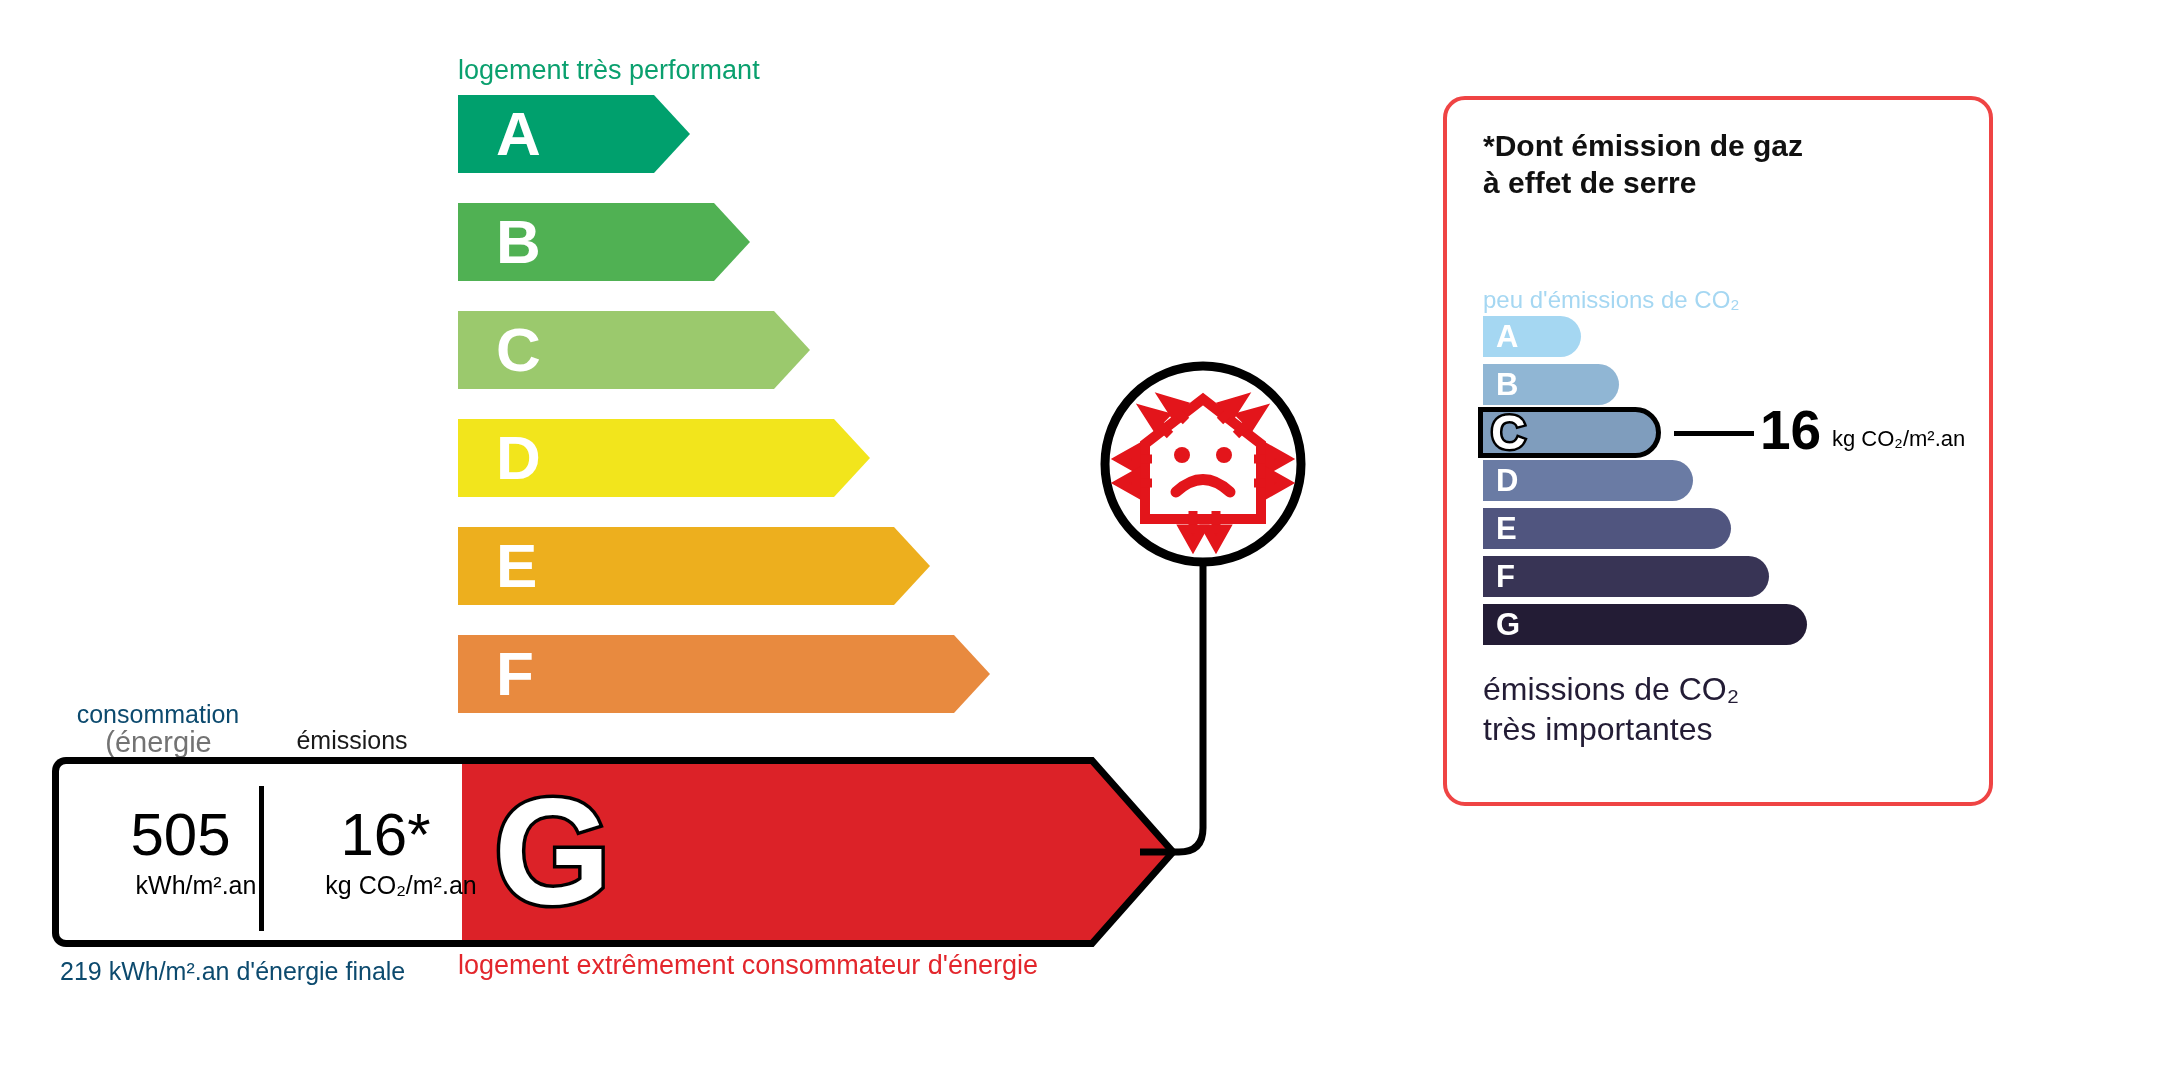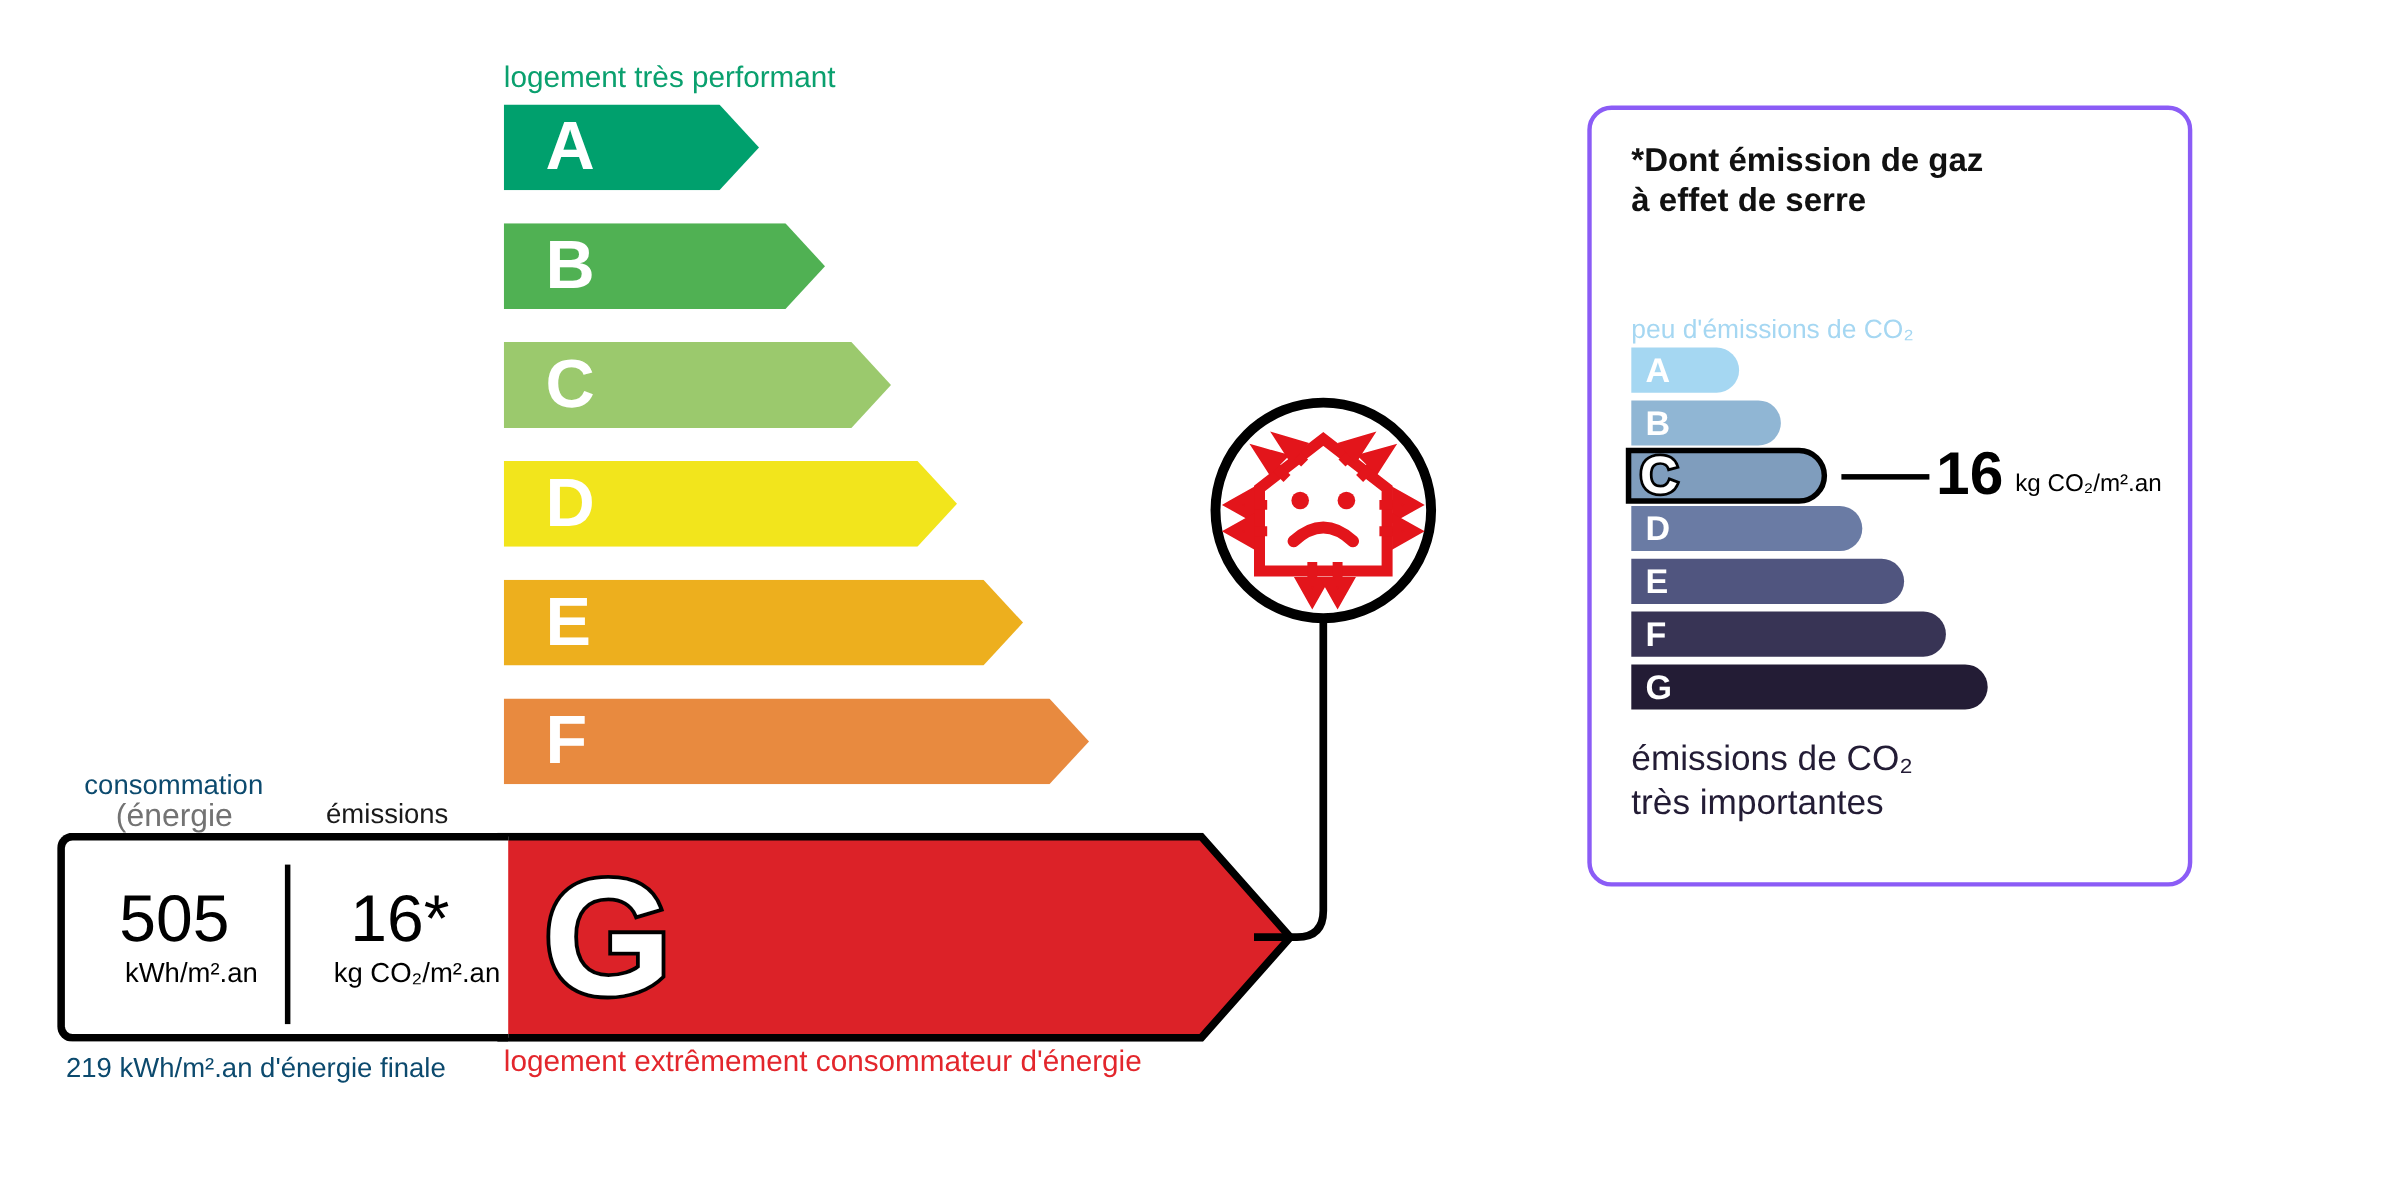--- a/index.html
+++ b/index.html
@@ -24,42 +24,42 @@
   #band-g{position:absolute;left:452px;top:757px;width:725px;height:190px;}
   #band-g .g-letter{position:absolute;left:42px;top:50%;transform:translateY(-50%);
         font-size:150px;font-weight:bold;line-height:1;color:#ffffff;
         -webkit-text-stroke:7px #000;paint-order:stroke fill;}
 
   
   #value-box{position:absolute;left:52px;top:757px;width:410px;height:190px;
         border:7px solid #000;border-radius:14px;background:#fff;box-sizing:border-box;
         border-right:none;border-top-right-radius:0;border-bottom-right-radius:0;}
   #value-box .cell{position:absolute;top:0;height:100%;display:flex;flex-direction:column;
-        align-items:center;justify-content:center;}
+        align-items:center;justify-content:center;padding-left:22px;}
   #cell-energy{left:0;width:199px;}
   #cell-emission{left:206px;width:197px;}
   #vdivider{position:absolute;left:200px;top:22px;width:5px;height:145px;background:#000;}
   .big-num{font-size:60px;font-weight:normal;color:#000;line-height:1.0;}
   .unit{font-size:25px;color:#000;margin-top:6px;margin-left:31px;}
 
   #label-consommation{position:absolute;left:58px;top:700px;width:200px;text-align:center;
         font-size:25px;color:#0c4a6e;}
   #label-energie-primaire{position:absolute;left:46px;top:726px;width:225px;text-align:center;
         font-size:29px;color:#737373;}
   #label-emissions{position:absolute;left:262px;top:726px;width:180px;text-align:center;
         font-size:25px;color:#1a1a1a;}
   #label-final{position:absolute;left:60px;top:955px;font-size:25px;color:#0c4a6e;line-height:1.28;text-align:center;}
 
   
   #house-badge{position:absolute;left:1098px;top:359px;width:210px;height:210px;}
   #connector{position:absolute;left:1100px;top:560px;width:210px;height:300px;}
 
   
   #ges-panel{position:absolute;left:1443px;top:96px;width:550px;height:710px;
-        border:4px solid #8b5cf6;border-radius:22px;background:#ffffff;box-sizing:border-box;}
+        border:4px solid #ef4444;border-radius:22px;background:#ffffff;box-sizing:border-box;}
   #ges-title{position:absolute;left:36px;top:28px;font-size:30px;font-weight:bold;
         color:#111;line-height:1.22;white-space:pre-line;}
   #ges-top-caption{position:absolute;left:36px;top:186px;font-size:24px;color:#a5d7f2;}
   #ges-bottom-caption{position:absolute;left:36px;top:570px;font-size:32px;color:#231c35;
         line-height:1.24;white-space:pre-line;}
 
   .ges-bars{position:absolute;left:36px;top:216px;width:600px;}
   .ges-bar{position:absolute;left:0;height:41px;border-radius:0 21px 21px 0;
         display:flex;align-items:center;}
   .ges-bar .ges-letter{margin-left:13px;color:#ffffff;font-size:31px;font-weight:bold;line-height:1;}

